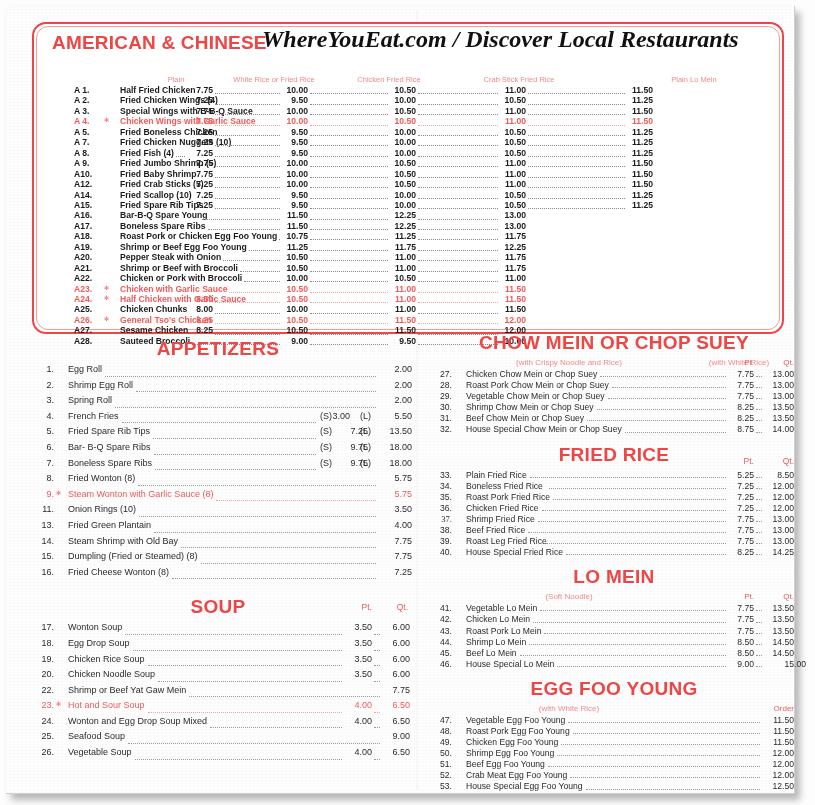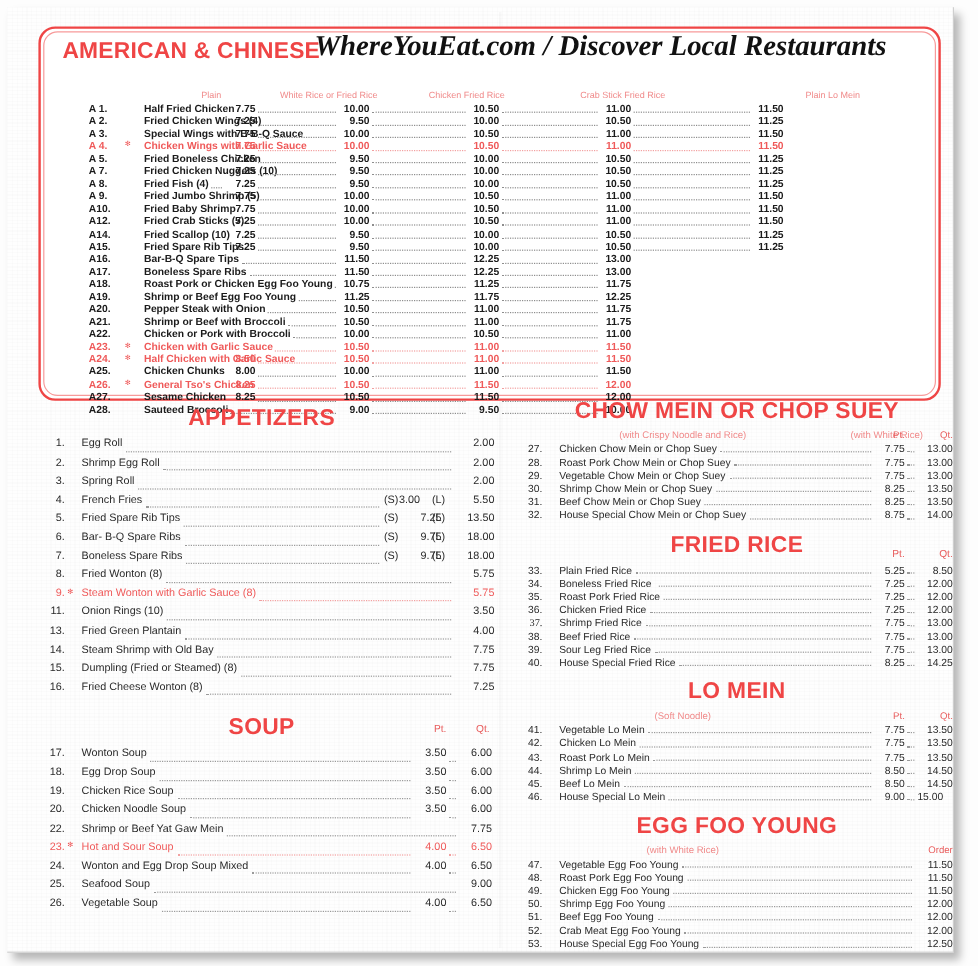--- a/index.html
+++ b/index.html
@@ -290,21 +290,21 @@
           <span class="dots" style="left: 167px; width: 65px;"></span>
           <span class="a-price" style="right: 352px;">10.00</span>
           <span class="dots" style="left: 262px; width: 78px;"></span>
           <span class="a-price" style="right: 242px;">10.50</span>
           <span class="dots" style="left: 370px; width: 80px;"></span>
           <span class="a-price" style="right: 115px;">11.25</span>
           <span class="dots" style="left: 480px; width: 97px;"></span>
         </div>
         <div class="arow" style="top: 186.4px;">
           <span class="a-code">A16.</span>
-          <span class="a-name">Bar-B-Q Spare Tips</span>
+          <span class="a-name">Bar-B-Q Spare Young</span>
           <span class="a-price" style="right: 460px;">11.50</span>
           <span class="dots" style="left: 154.234px; width: 77.7656px;"></span>
           <span class="a-price" style="right: 352px;">12.25</span>
           <span class="dots" style="left: 262px; width: 78px;"></span>
           <span class="a-price" style="right: 242px;">13.00</span>
           <span class="dots" style="left: 370px; width: 80px;"></span>
         </div>
         <div class="arow" style="top: 196.85px;">
           <span class="a-code">A17.</span>
           <span class="a-name">Boneless Spare Ribs</span>
@@ -731,21 +731,21 @@
         <div class="mrow tight">
           <span class="m-num" style="left: 2px;">38.</span>
           <span class="m-name" style="left: 42px;">Beef Fried Rice</span>
           <span class="m-p" style="left: 304px; width: 26px;">7.75</span>
           <span class="m-dots" style="left: 104.234px; width: 197.766px;"></span>
           <span class="m-p" style="left: 340px; width: 30px;">13.00</span>
           <span class="m-dots" style="left: 332px; width: 6px;"></span>
         </div>
         <div class="mrow tight">
           <span class="m-num" style="left: 2px;">39.</span>
-          <span class="m-name" style="left: 42px;">Sour Leg Fried Rice</span>
+          <span class="m-name" style="left: 42px;">Roast Leg Fried Rice</span>
           <span class="m-p" style="left: 304px; width: 26px;">7.75</span>
           <span class="m-dots" style="left: 121.906px; width: 180.094px;"></span>
           <span class="m-p" style="left: 340px; width: 30px;">13.00</span>
           <span class="m-dots" style="left: 332px; width: 6px;"></span>
         </div>
         <div class="mrow tight">
           <span class="m-num" style="left: 2px;">40.</span>
           <span class="m-name" style="left: 42px;">House Special Fried Rice</span>
           <span class="m-p" style="left: 304px; width: 26px;">8.25</span>
           <span class="m-dots" style="left: 141.969px; width: 160.031px;"></span>
@@ -800,21 +800,21 @@
           <span class="m-p" style="left: 304px; width: 26px;">8.50</span>
           <span class="m-dots" style="left: 95.6406px; width: 206.359px;"></span>
           <span class="m-p" style="left: 340px; width: 30px;">14.50</span>
           <span class="m-dots" style="left: 332px; width: 6px;"></span>
         </div>
         <div class="mrow tight">
           <span class="m-num" style="left: 2px;">46.</span>
           <span class="m-name" style="left: 42px;">House Special Lo Mein</span>
           <span class="m-p" style="left: 304px; width: 26px;">9.00</span>
           <span class="m-dots" style="left: 133.391px; width: 168.609px;"></span>
-          <span class="m-p" style="left: 332px; width: 30px;">15.00</span>
+          <span class="m-p" style="left: 352px; width: 30px;">15.00</span>
           <span class="m-dots" style="left: 332px; width: 6px;"></span>
         </div>
       </div>
 
     <div style="height:8px"></div>
     <div class="sec-head">EGG FOO YOUNG</div>
     <div class="sec-sub">
       <span class="sub-c" style="left:30px;width:230px;">(with White Rice)</span>
       <span class="sub-c" style="left:320px;width:50px;text-align:right;color:#e85b5b;">Order</span>
     </div>

